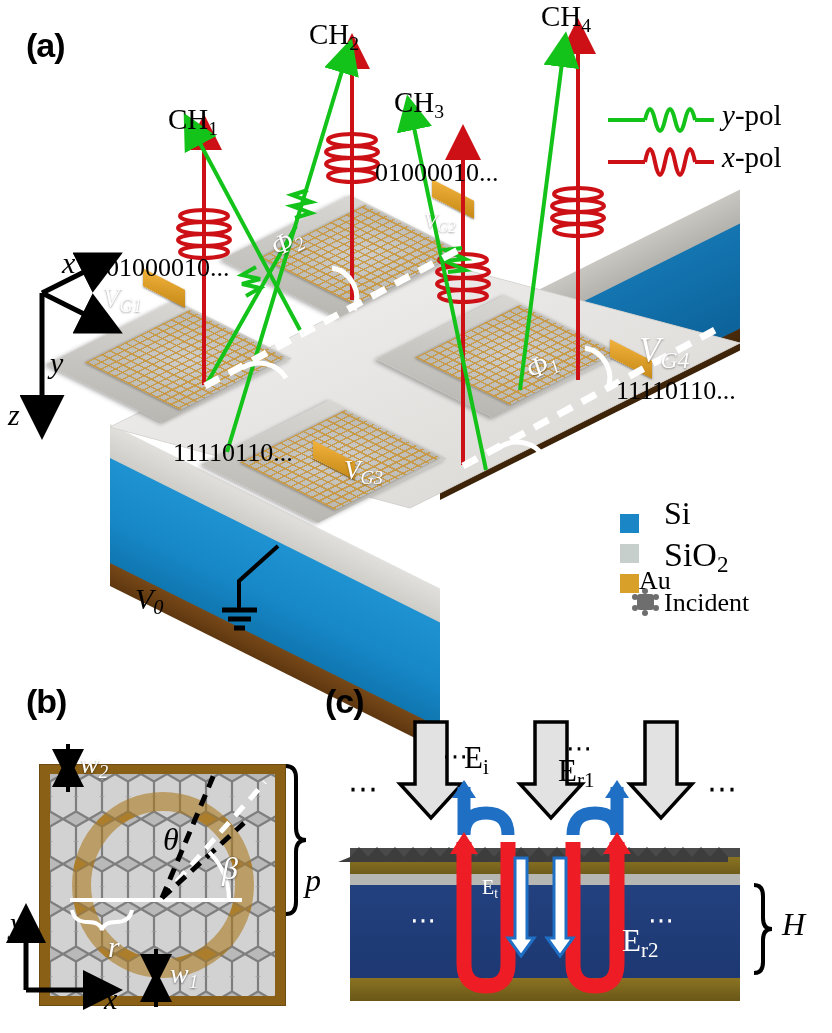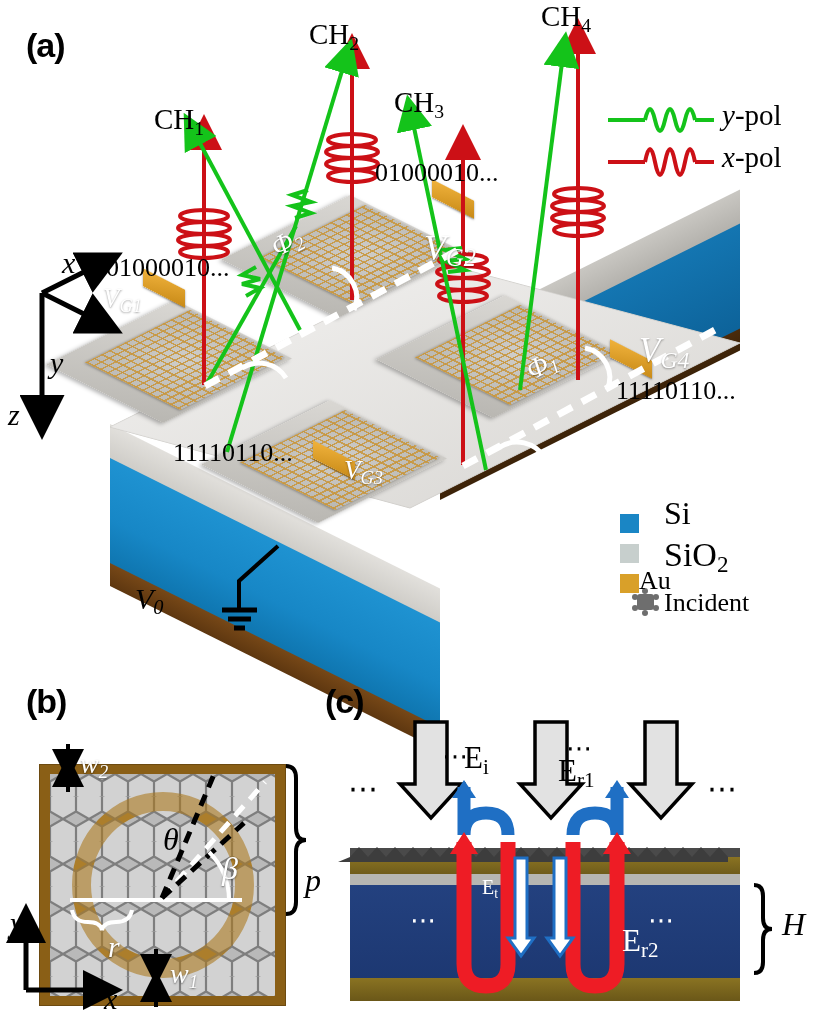--- a/index.html
+++ b/index.html
@@ -234,36 +234,36 @@
           <circle cx="656" cy="597" r="3"></circle>
         <circle cx="635" cy="608" r="3"></circle>
           <circle cx="656" cy="608" r="3"></circle>
         <circle cx="645" cy="591" r="3"></circle>
           <circle cx="645" cy="613" r="3"></circle>
       </g>
     </svg>
 
     <div class="lbl panel-tag" style="left:26px;top:28px;">(a)</div>
 
-    <div class="lbl serif" style="left:154px;top:105px;font-size:29px;">CH<span class="sub">1</span></div>
+    <div class="lbl serif" style="left:168px;top:105px;font-size:29px;">CH<span class="sub">1</span></div>
     <div class="lbl serif" style="left:309px;top:20px;font-size:29px;">CH<span class="sub">2</span></div>
     <div class="lbl serif" style="left:394px;top:88px;font-size:29px;">CH<span class="sub">3</span></div>
     <div class="lbl serif" style="left:541px;top:2px;font-size:29px;">CH<span class="sub">4</span></div>
 
     <div class="lbl serif ital" style="left:62px;top:248px;font-size:30px;">x</div>
     <div class="lbl serif ital" style="left:50px;top:348px;font-size:30px;">y</div>
     <div class="lbl serif ital" style="left:8px;top:400px;font-size:30px;">z</div>
 
     <div class="lbl serif" style="left:106px;top:255px;font-size:26px;">01000010...</div>
     <div class="lbl serif" style="left:375px;top:160px;font-size:26px;">01000010...</div>
     <div class="lbl serif" style="left:173px;top:440px;font-size:26px;">11110110...</div>
     <div class="lbl serif" style="left:616px;top:378px;font-size:26px;">11110110...</div>
 
     <div class="lbl serif ital white" style="left:103px;top:285px;font-size:27px;text-shadow:0 1px 2px rgba(0,0,0,.4);">V<span class="supb">G1</span></div>
-    <div class="lbl serif ital white" style="left:424px;top:230px;font-size:36px;text-shadow:0 1px 2px rgba(0,0,0,.4);">V<span class="supb">G2</span></div>
+    <div class="lbl serif ital white" style="left:424px;top:210px;font-size:22px;text-shadow:0 1px 2px rgba(0,0,0,.4);">V<span class="supb">G2</span></div>
     <div class="lbl serif ital white" style="left:344px;top:457px;font-size:27px;text-shadow:0 1px 2px rgba(0,0,0,.4);">V<span class="supb">G3</span></div>
     <div class="lbl serif ital white" style="left:639px;top:333px;font-size:35px;text-shadow:0 1px 2px rgba(0,0,0,.4);">V<span class="supb">G4</span></div>
 
     <div class="lbl serif ital white" style="left:272px;top:228px;font-size:28px;transform:rotate(-28deg);text-shadow:0 1px 2px rgba(0,0,0,.45);">Φ<span class="supb">2</span></div>
     <div class="lbl serif ital white" style="left:527px;top:351px;font-size:28px;transform:rotate(-28deg);text-shadow:0 1px 2px rgba(0,0,0,.45);">Φ<span class="supb">1</span></div>
 
     <div class="lbl serif ital" style="left:135px;top:584px;font-size:30px;">V<span class="supb">0</span></div>
 
     <div class="lbl serif" style="left:722px;top:101px;font-size:29px;"><span class="ital">y</span>-pol</div>
     <div class="lbl serif" style="left:722px;top:143px;font-size:29px;"><span class="ital">x</span>-pol</div>

